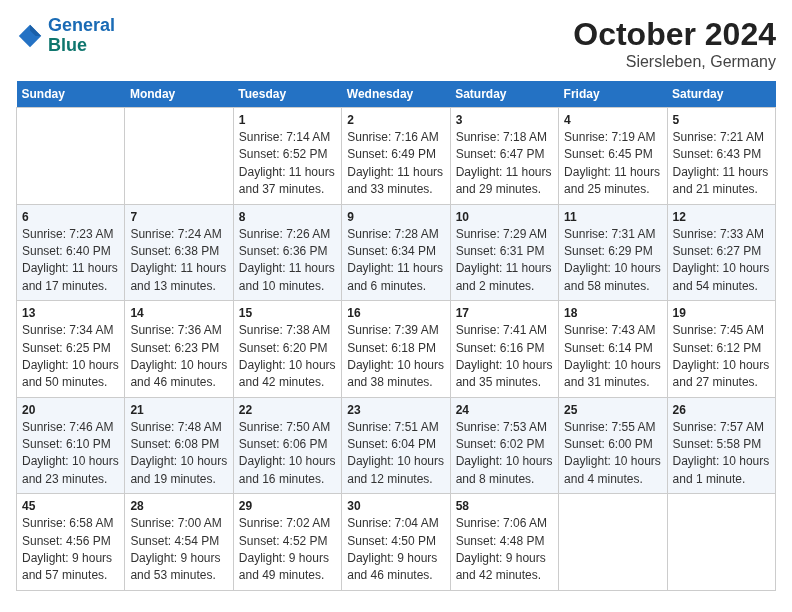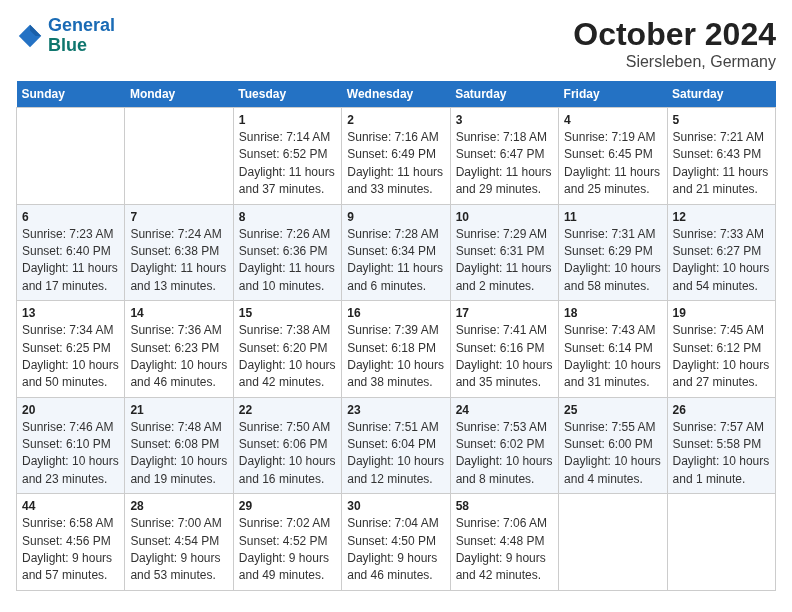--- a/index.html
+++ b/index.html
@@ -233,21 +233,21 @@
           <div class="day-num">25</div>
           <div class="day-info">Sunrise: 7:55 AM<br>Sunset: 6:00 PM<br>Daylight: 10 hours and 4 minutes.</div>
         </td>
         <td>
           <div class="day-num">26</div>
           <div class="day-info">Sunrise: 7:57 AM<br>Sunset: 5:58 PM<br>Daylight: 10 hours and 1 minute.</div>
         </td>
       </tr>
       <tr>
         <td>
-          <div class="day-num">44</div>
+          <div class="day-num">45</div>
           <div class="day-info">Sunrise: 6:58 AM<br>Sunset: 4:56 PM<br>Daylight: 9 hours and 57 minutes.</div>
         </td>
         <td>
           <div class="day-num">28</div>
           <div class="day-info">Sunrise: 7:00 AM<br>Sunset: 4:54 PM<br>Daylight: 9 hours and 53 minutes.</div>
         </td>
         <td>
           <div class="day-num">29</div>
           <div class="day-info">Sunrise: 7:02 AM<br>Sunset: 4:52 PM<br>Daylight: 9 hours and 49 minutes.</div>
         </td>

